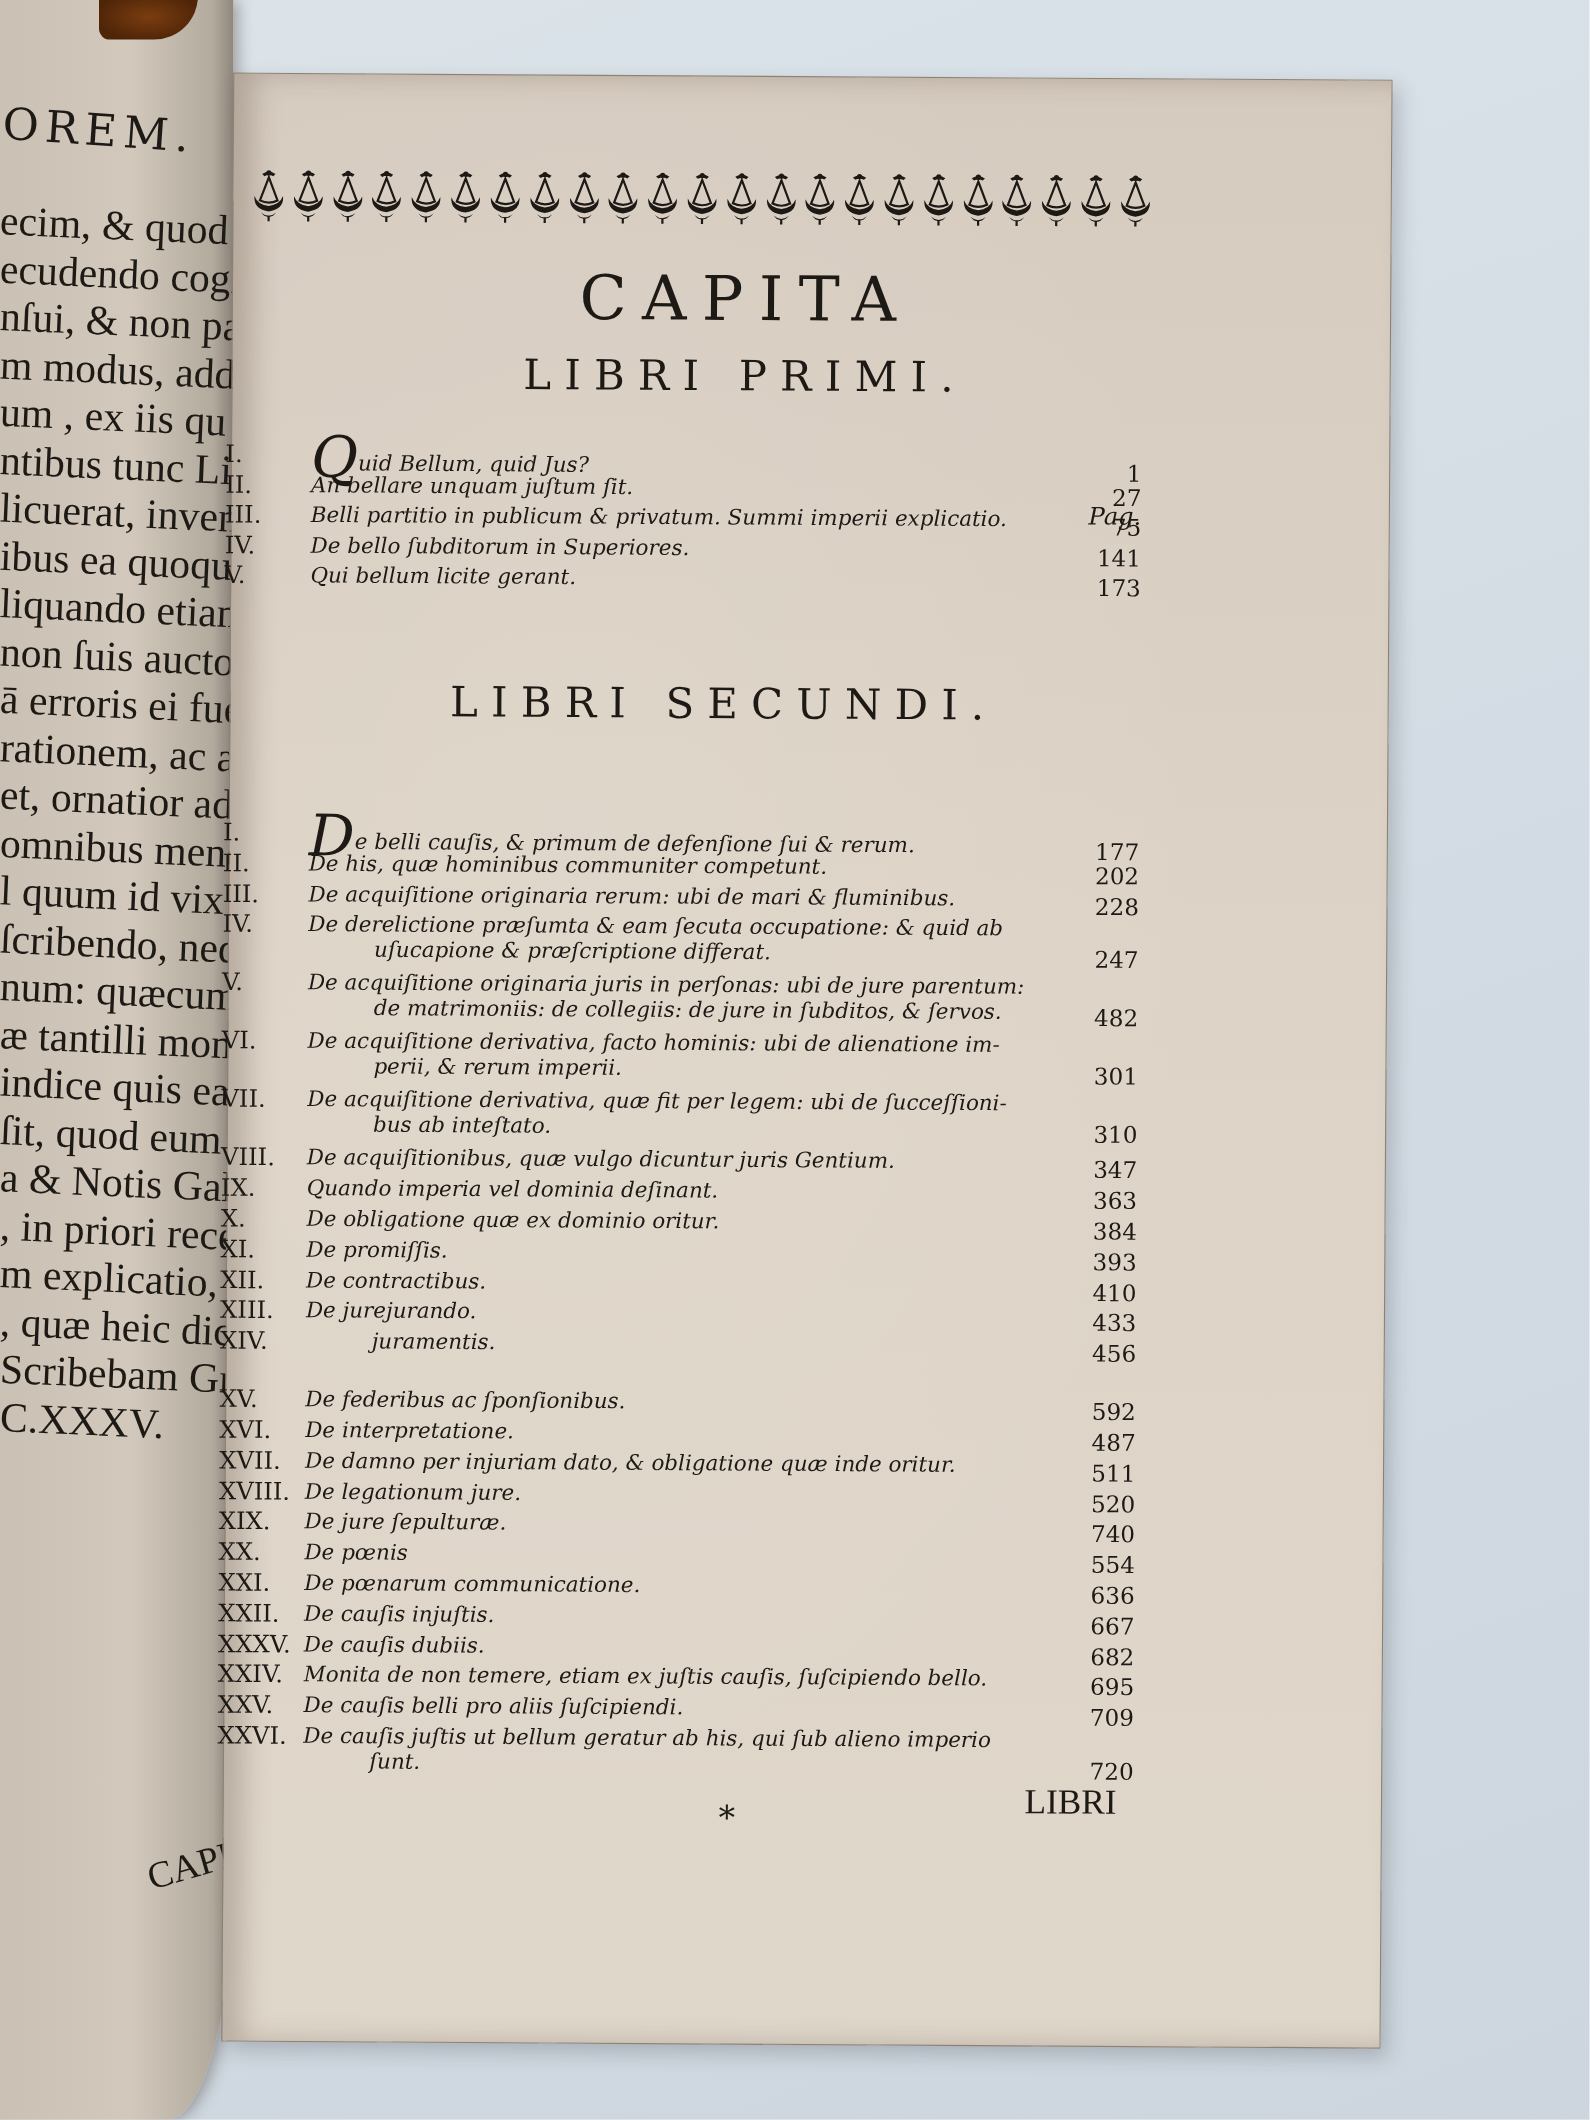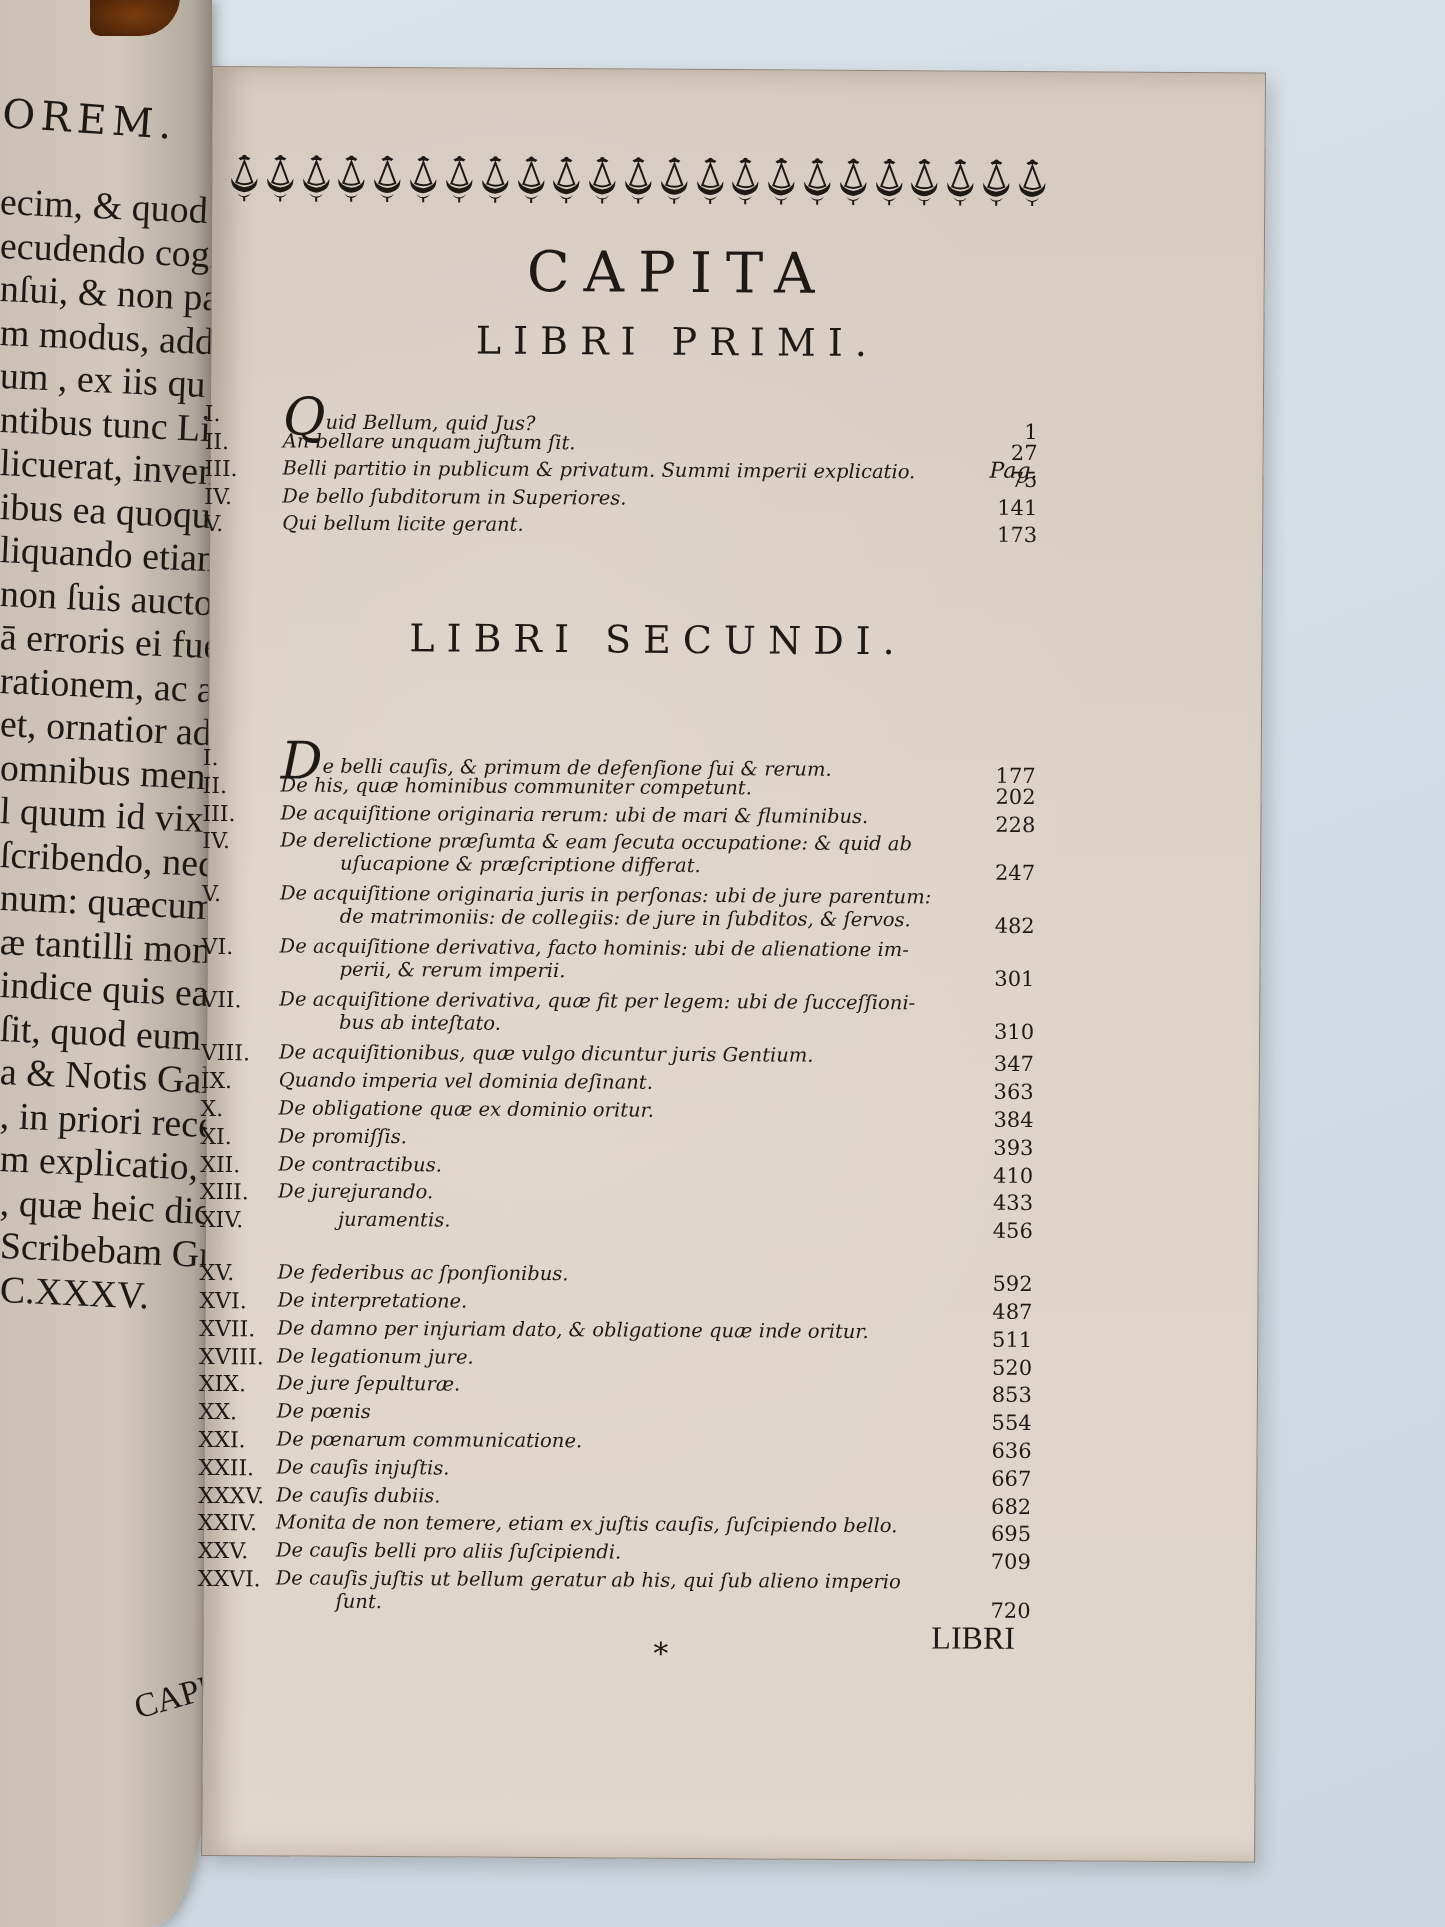--- a/index.html
+++ b/index.html
@@ -471,21 +471,21 @@
         <span class="toc-page">511</span>
       </div>
       <div class="toc-row" style="position: absolute; top: 666.6px; left: 0px; width: 100%;">
         <span class="toc-num">XVIII.</span>
         <span class="toc-text"><span>De legationum jure.</span></span>
         <span class="toc-page">520</span>
       </div>
       <div class="toc-row" style="position: absolute; top: 694.4px; left: 0px; width: 100%;">
         <span class="toc-num">XIX.</span>
         <span class="toc-text"><span>De jure ſepulturæ.</span></span>
-        <span class="toc-page">853</span>
+        <span class="toc-page">740</span>
       </div>
       <div class="toc-row" style="position: absolute; top: 722.2px; left: 0px; width: 100%;">
         <span class="toc-num">XX.</span>
         <span class="toc-text"><span>De pœnis</span></span>
         <span class="toc-page">554</span>
       </div>
       <div class="toc-row" style="position: absolute; top: 750px; left: 0px; width: 100%;">
         <span class="toc-num">XXI.</span>
         <span class="toc-text"><span>De pœnarum communicatione.</span></span>
         <span class="toc-page">636</span>

